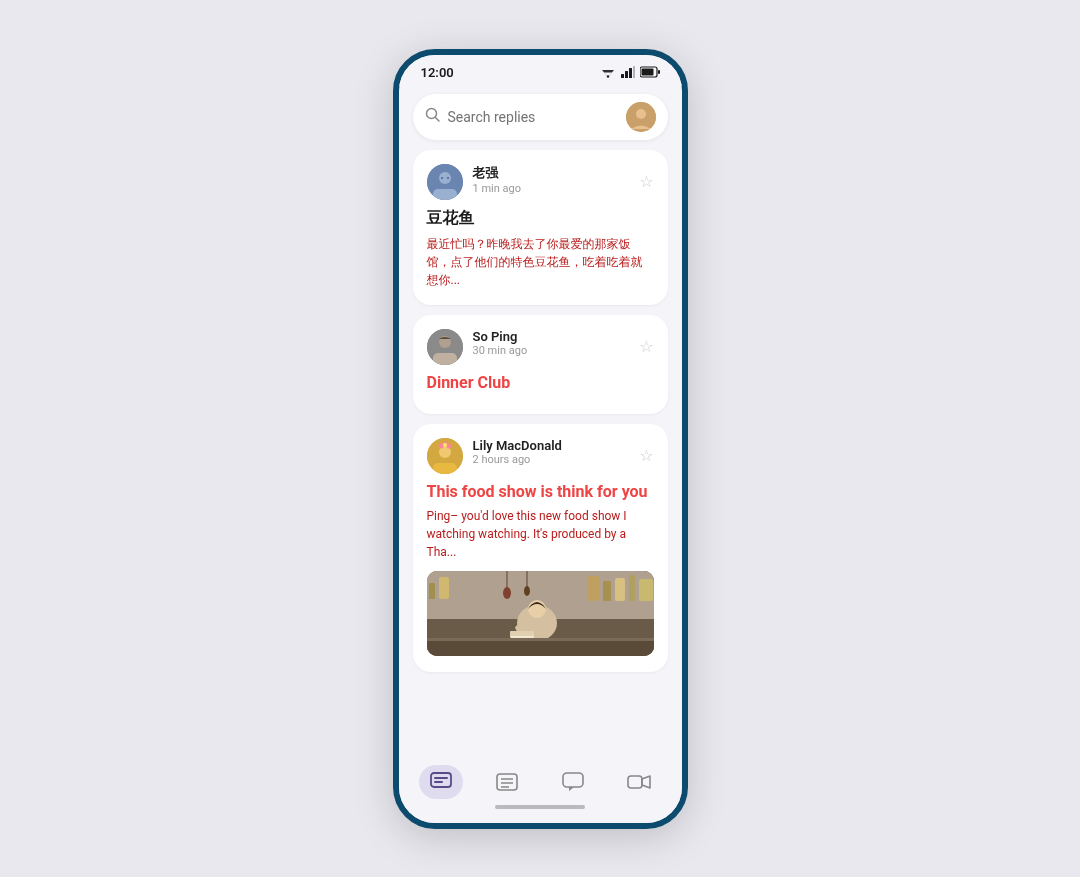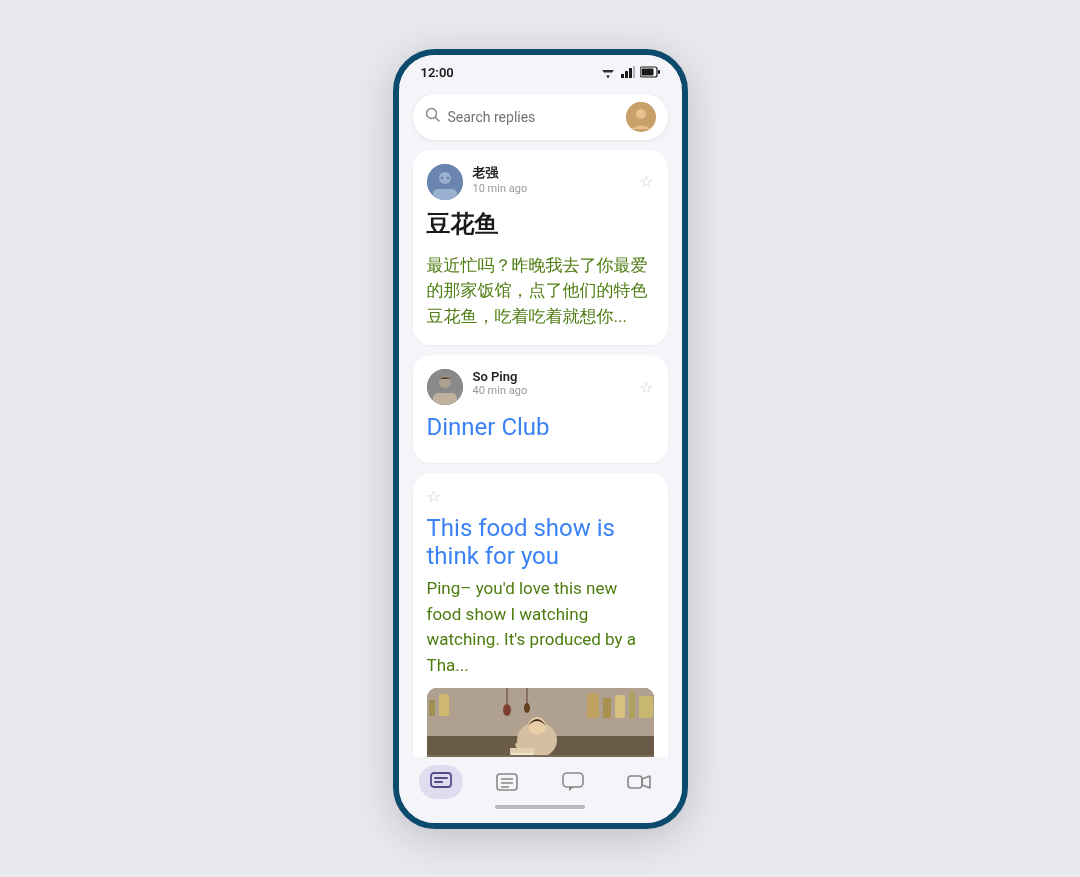--- a/index.html
+++ b/index.html
@@ -136,34 +136,34 @@
       color: #999;
     }
     .star-btn {
       color: #ccc;
       font-size: 16px;
       cursor: pointer;
       background: none;
       border: none;
     }
     .card-title {
-      font-size: 24px;
-      font-weight: 400;
-      color: #3b82f6;
+      font-size: 16px;
+      font-weight: 700;
+      color: #ef4444;
       margin-bottom: 6px;
     }
     .card-title-cn {
-      font-size: 24px;
+      font-size: 16px;
       font-weight: 700;
       color: #1a1a1a;
-      margin-bottom: 13px;
+      margin-bottom: 6px;
     }
     .card-preview {
-      font-size: 17px;
-      color: #4d7c0f;
+      font-size: 12px;
+      color: #b91c1c;
       line-height: 1.5;
     }
 
     
     .card-image {
       margin-top: 10px;
       border-radius: 10px;
       overflow: hidden;
       width: 100%;
       height: 85px;
@@ -273,21 +273,21 @@
               <circle cx="18" cy="18" r="18" fill="#6a85b0"></circle>
               <circle cx="18" cy="14" r="6" fill="#9ab0d0"></circle>
               <rect x="6" y="25" width="24" height="11" rx="5" fill="#9ab0d0"></rect>
 
               <circle cx="15" cy="14" r="1" fill="#4a6090"></circle>
               <circle cx="21" cy="14" r="1" fill="#4a6090"></circle>
             </svg>
           </div>
           <div class="sender-info">
             <span class="sender-name">老强</span>
-            <span class="sender-time">10 min ago</span>
+            <span class="sender-time">1 min ago</span>
           </div>
         </div>
         <button class="star-btn">☆</button>
       </div>
       <div class="card-title-cn">豆花鱼</div>
       <div class="card-preview">最近忙吗？昨晚我去了你最爱的那家饭馆，点了他们的特色豆花鱼，吃着吃着就想你...</div>
     </div>
 
     <div class="message-card">
       <div class="card-header">
@@ -296,30 +296,49 @@
             <svg width="36" height="36" viewBox="0 0 36 36">
               <circle cx="18" cy="18" r="18" fill="#8a8a8a"></circle>
               <circle cx="18" cy="13" r="6" fill="#b0a090"></circle>
               <rect x="6" y="24" width="24" height="12" rx="5" fill="#c0b0a0"></rect>
 
               <path d="M12 10 Q18 6 24 10" fill="#5a4a3a" stroke="none"></path>
             </svg>
           </div>
           <div class="sender-info">
             <span class="sender-name">So Ping</span>
-            <span class="sender-time">40 min ago</span>
+            <span class="sender-time">30 min ago</span>
           </div>
         </div>
         <button class="star-btn">☆</button>
       </div>
       <div class="card-title">Dinner Club</div>
     </div>
 
     <div class="message-card">
       <div class="card-header">
+        <div class="card-header-left">
+          <div class="avatar-med av-lily">
+            <svg width="36" height="36" viewBox="0 0 36 36">
+              <circle cx="18" cy="18" r="18" fill="#d4a840"></circle>
+
+              <circle cx="18" cy="14" r="6" fill="#f0c870"></circle>
+              <rect x="6" y="25" width="24" height="11" rx="5" fill="#e8b840"></rect>
+
+              <circle cx="14" cy="8" r="2.5" fill="#ff80a0" opacity="0.9"></circle>
+              <circle cx="18" cy="6" r="2.5" fill="#ff80a0" opacity="0.9"></circle>
+              <circle cx="22" cy="8" r="2.5" fill="#ff80a0" opacity="0.9"></circle>
+              <circle cx="18" cy="7" r="2" fill="#ffee60"></circle>
+            </svg>
+          </div>
+          <div class="sender-info">
+            <span class="sender-name">Lily MacDonald</span>
+            <span class="sender-time">2 hours ago</span>
+          </div>
+        </div>
         <button class="star-btn">☆</button>
       </div>
       <div class="card-title">This food show is think for you</div>
       <div class="card-preview">Ping– you'd love this new food show I watching watching. It's produced by a Tha...</div>
 
       <div class="card-image">
         <svg width="100%" height="85" viewBox="0 0 267 85" preserveAspectRatio="xMidYMid slice">
 
           <rect width="267" height="85" fill="#8a7a68"></rect>
 

